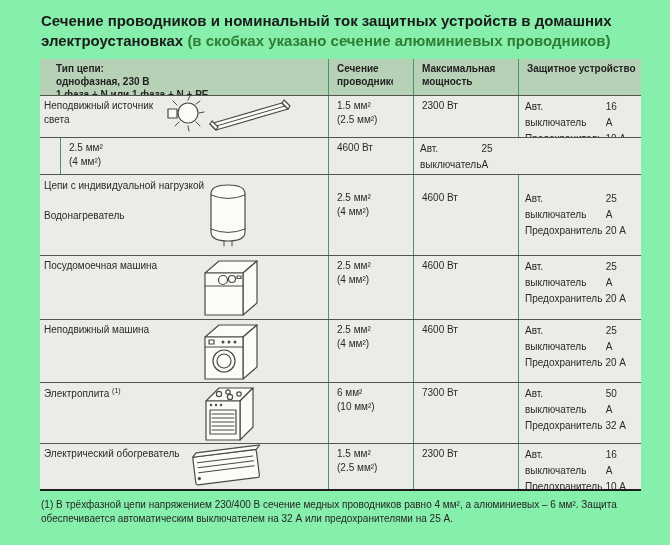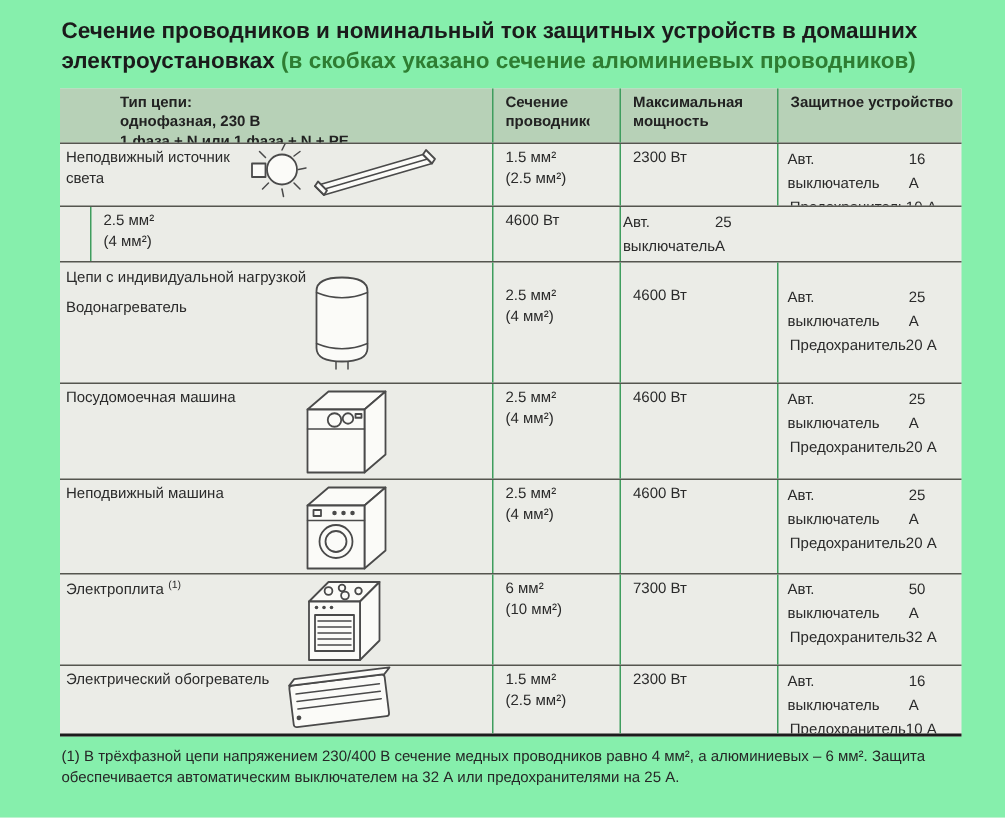--- a/index.html
+++ b/index.html
@@ -27,44 +27,44 @@
   .row {
     display:grid;
     grid-template-columns:268px 85px 105px 143px;
     box-sizing:border-box;
   }
   .cell { box-sizing:border-box; font-size:10px; line-height:1.45; overflow:hidden; }
   .c2,.c3,.c4 { border-left:1.5px solid #3f9d5e;margin-left:20px; }
 
   .thead { background:#b7d1b7; height:36px; }
   .thead .cell { font-weight:bold; padding:3px 4px 0 8px; line-height:1.3; color:#222; }
-  .thead .c1 { padding-left:16px; white-space:pre-line;margin-left:24px; }
+  .thead .c1 { padding-left:16px; white-space:pre-line; }
 
   .trow { border-top:1px solid #55554f; }
   .r1 { height:42px; }
   .r2 { height:37px; }
   .r3 { height:81px; }
   .r4 { height:64px; }
   .r5 { height:63px; }
   .r6 { height:61px; }
   .r7 { height:46px; }
 
   .c1 { position:relative; padding:3px 2px 0 4px; }
-  .section { margin-bottom:6px; }
+  .section { margin-bottom:16px; }
   .label { width:150px; }
   .w-narrow { width:112px; }
   .label sup { font-size:7px; }
   .icon-box {
     position:absolute; left:118px; right:10px; top:0; bottom:0;
     display:flex; align-items:center; justify-content:center;
   }
   .c2 { padding:3px 2px 0 8px; }
   .c3 { padding:3px 2px 0 8px; }
   .c4 { padding:3px 15px 0 6px; }
-  .dev { display:flex; justify-content:center; line-height:1.6; }
+  .dev { display:flex; justify-content:space-between; line-height:1.6; }
   .r3 .c2,.r3 .c3,.r3 .c4 { padding-top:16px; }
   .r3 .c1 { padding-top:4px; }
 
   .footnote {
     margin:7px 0 0 1px; width:600px;
     font-size:10px; line-height:1.45; color:#262626;
   }
 
   svg { display:block; }
   .ic { stroke:#4a4a4a; stroke-width:1.2; fill:#fbfbf8; stroke-linejoin:round; stroke-linecap:round; }

